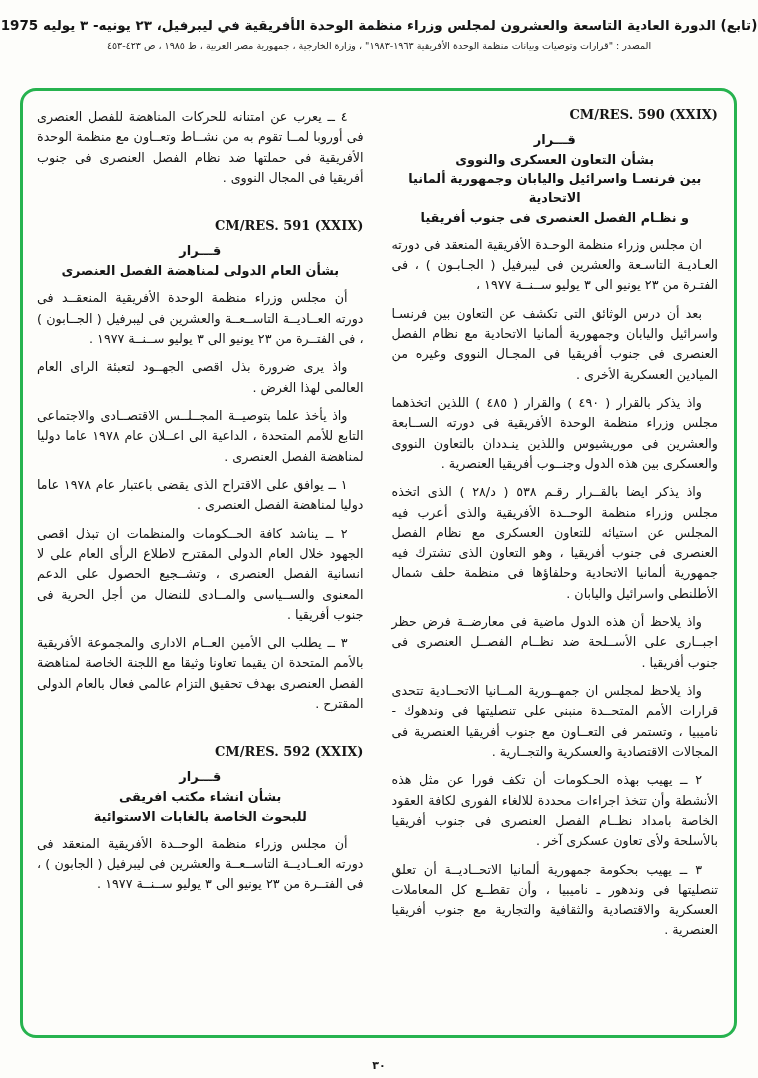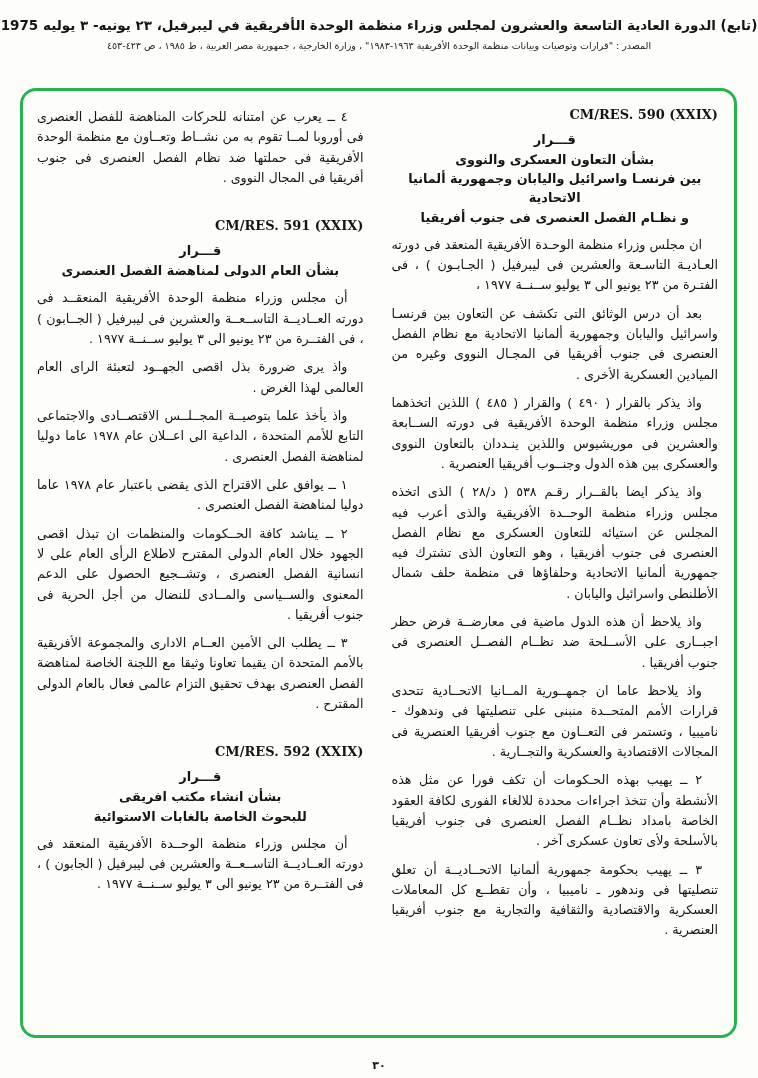--- a/index.html
+++ b/index.html
@@ -67,21 +67,21 @@
         <div class="res-subtitle">
           <div>بشأن التعاون العسكرى والنووى</div>
           <div>بين فرنسـا واسرائيل واليابان وجمهورية ألمانيا الاتحادية</div>
           <div>و نظـام الفصل العنصرى فى جنوب أفريقيا</div>
         </div>
         <p class="para"><strong></strong><span>ان مجلس وزراء منظمة الوحـدة الأفريقية المنعقد فى دورته العـاديـة التاسـعة والعشرين فى ليبرفيل ( الجـابـون ) ، فى الفتـرة من ٢٣ يونيو الى ٣ يوليو ســنــة ١٩٧٧ ،</span></p>
         <p class="para"><strong>بعد أن درس</strong><span> الوثائق التى تكشف عن التعاون بين فرنسـا واسرائيل واليابان وجمهورية ألمانيا الاتحادية مع نظام الفصل العنصرى فى جنوب أفريقيا فى المجـال النووى وغيره من الميادين العسكرية الأخرى .</span></p>
         <p class="para"><strong>واذ يذكر</strong><span> بالقرار ( ٤٩٠ ) والقرار ( ٤٨٥ ) اللذين اتخذهما مجلس وزراء منظمة الوحدة الأفريقية فى دورته الســابعة والعشرين فى موريشيوس واللذين ينـددان بالتعاون النووى والعسكرى بين هذه الدول وجنــوب أفريقيا العنصرية .</span></p>
         <p class="para"><strong>واذ يذكر ايضا</strong><span> بالقــرار رقـم ٥٣٨ ( د/٢٨ ) الذى اتخذه مجلس وزراء منظمة الوحــدة الأفريقية والذى أعرب فيه المجلس عن استيائه للتعاون العسكرى مع نظام الفصل العنصرى فى جنوب أفريقيا ، وهو التعاون الذى تشترك فيه جمهورية ألمانيا الاتحادية وحلفاؤها فى منظمة حلف شمال الأطلنطى واسرائيل واليابان .</span></p>
         <p class="para"><strong>واذ يلاحظ</strong><span> أن هذه الدول ماضية فى معارضــة فرض حظر اجبــارى على الأســلحة ضد نظــام الفصــل العنصرى فى جنوب أفريقيا .</span></p>
-        <p class="para"><strong>واذ يلاحظ عاما</strong><span> ان جمهــورية المــانيا الاتحــادية تتحدى قرارات الأمم المتحــدة منبنى على تنصليتها فى وندهوك - ناميبيا ، وتستمر فى التعــاون مع جنوب أفريقيا العنصرية فى المجالات الاقتصادية والعسكرية والتجــارية .</span></p>
+        <p class="para"><strong>واذ يلاحظ لمجلس</strong><span> ان جمهــورية المــانيا الاتحــادية تتحدى قرارات الأمم المتحــدة منبنى على تنصليتها فى وندهوك - ناميبيا ، وتستمر فى التعــاون مع جنوب أفريقيا العنصرية فى المجالات الاقتصادية والعسكرية والتجــارية .</span></p>
         <p class="para"><strong>٢ ــ يهيب</strong><span> بهذه الحـكومات أن تكف فورا عن مثل هذه الأنشطة وأن تتخذ اجراءات محددة للالغاء الفورى لكافة العقود الخاصة بامداد نظــام الفصل العنصرى فى جنوب أفريقيا بالأسلحة ولأى تعاون عسكرى آخر .</span></p>
         <p class="para"><strong>٣ ــ يهيب</strong><span> بحكومة جمهورية ألمانيا الاتحــاديــة أن تعلق تنصليتها فى وندهور ـ ناميبيا ، وأن تقطــع كل المعاملات العسكرية والاقتصادية والثقافية والتجارية مع جنوب أفريقيا العنصرية .</span></p>
       </div>
 
       <div class="col">
         <p class="para"><strong>٤ ــ يعرب</strong><span> عن امتنانه للحركات المناهضة للفصل العنصرى فى أوروبا لمــا تقوم به من نشــاط وتعــاون مع منظمة الوحدة الأفريقية فى حملتها ضد نظام الفصل العنصرى فى جنوب أفريقيا فى المجال النووى .</span></p>
 
         <div class="rescode spaced">CM/RES. 591 (XXIX)</div>
         <div class="res-heading">قـــرار</div>
         <div class="res-subtitle">

